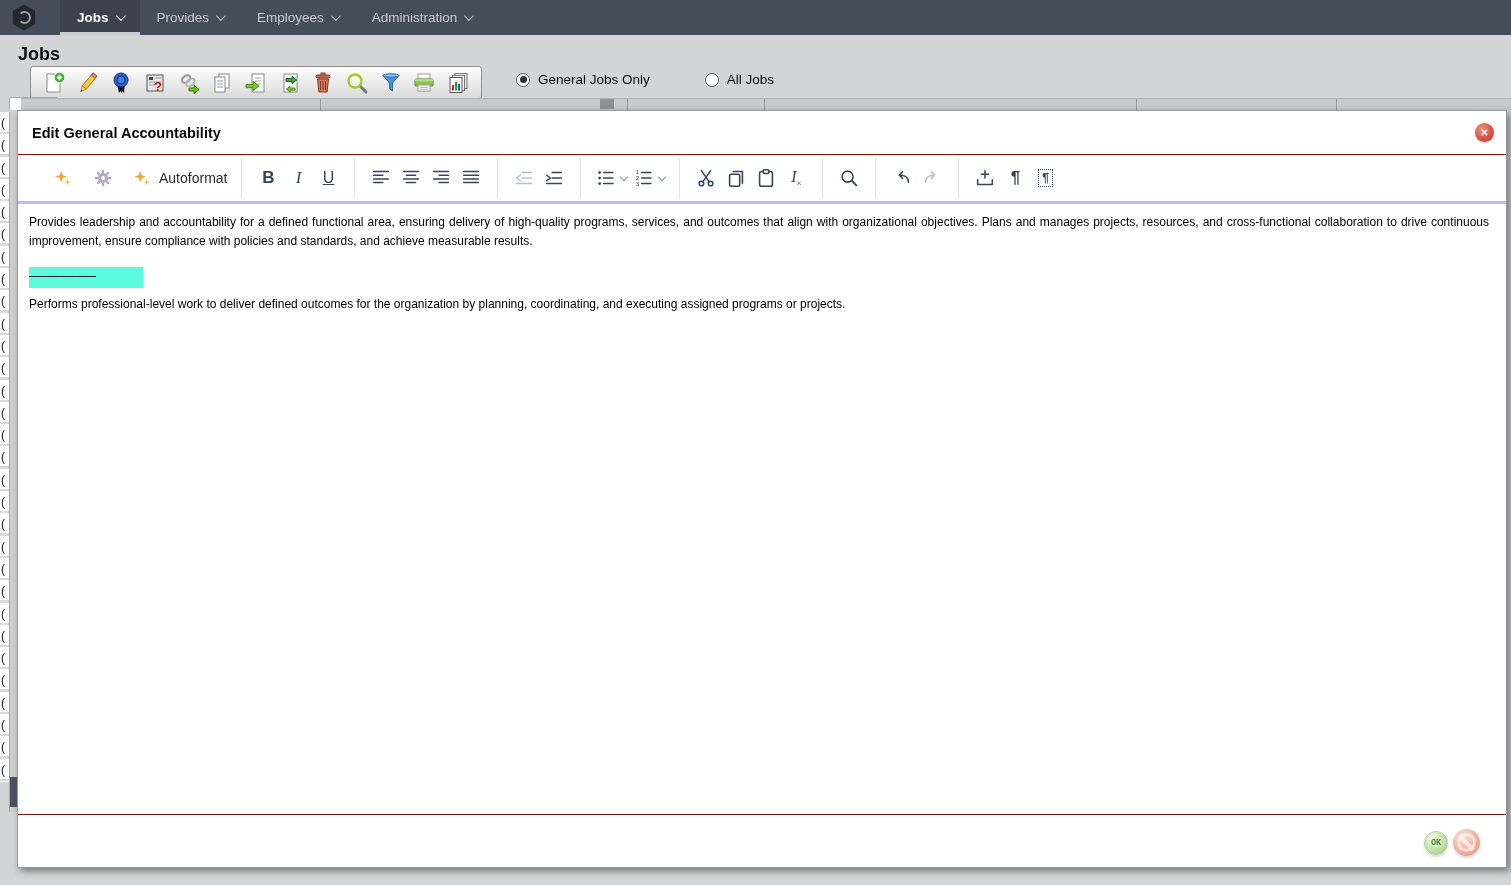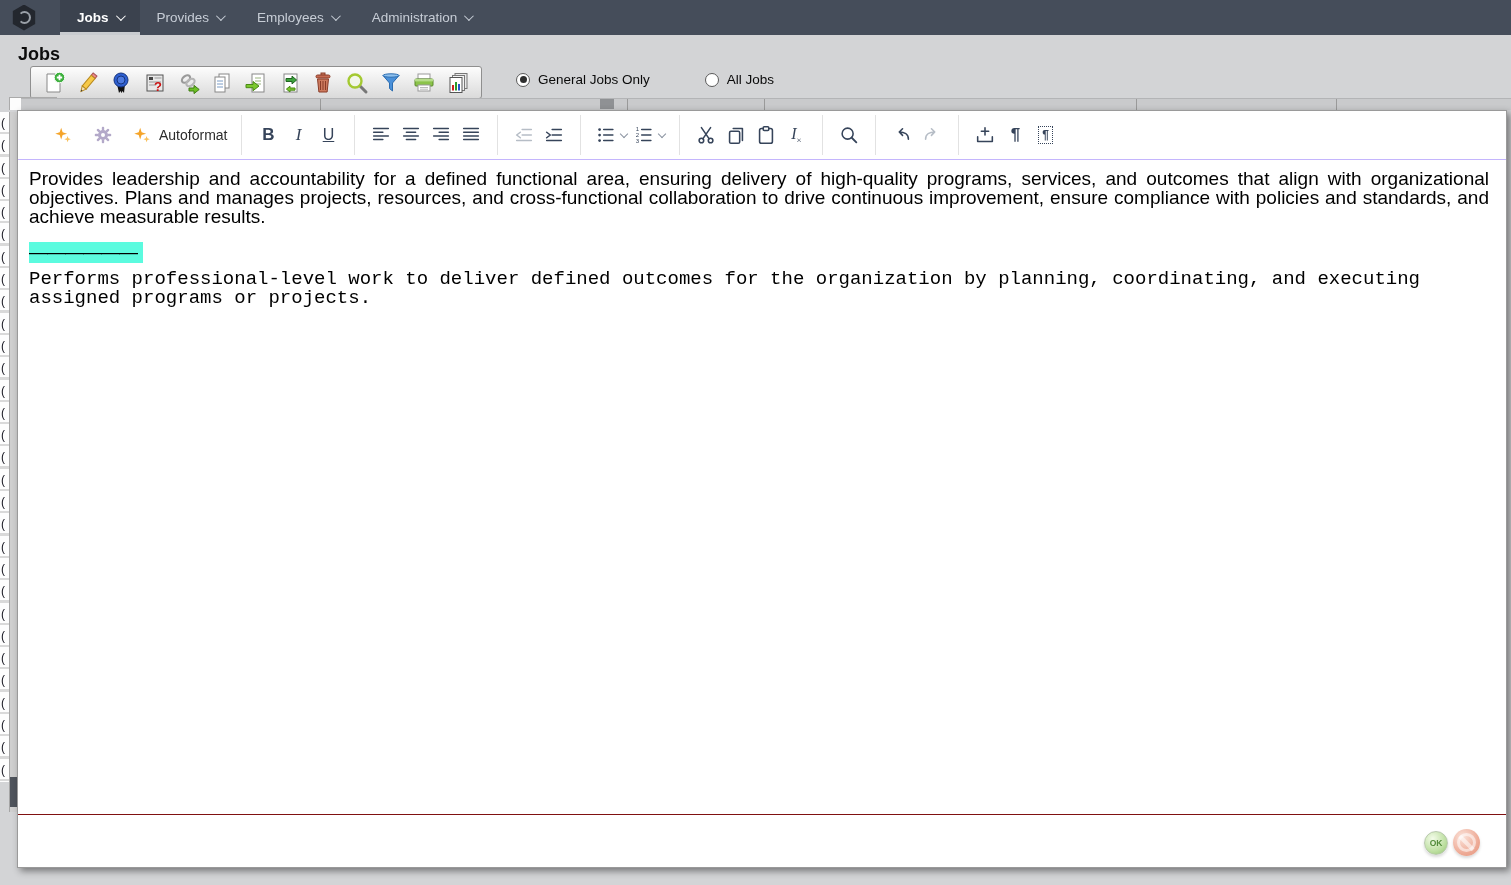--- a/index.html
+++ b/index.html
@@ -41,46 +41,46 @@
   .bg-scrollthumb { position:absolute; left:0; top:665px; width:8px; height:30px; background:#4f545c; }
 
   
   .modal { position:absolute; left:17px; top:110px; width:1490px; height:758px; background:#fff; border:1px solid #9a9a9a; box-shadow:3px 3px 7px rgba(0,0,0,.45); }
   .modal-header { height:44px; border-bottom:1px solid #801111; display:flex; align-items:center; padding-left:14px; position:relative; }
   .modal-title { font-size:14.5px; font-weight:bold; color:#0a0a0a; }
   .modal-close { position:absolute; right:12px; top:12px; width:19px; height:19px; border-radius:50%; background:radial-gradient(circle at 35% 30%, #f08f7d, #d35140 60%, #b93423); box-shadow:0 1px 2px rgba(0,0,0,.3); display:flex; align-items:center; justify-content:center; cursor:pointer; }
   .modal-close::before { content:"✕"; color:#fff; font-size:10px; font-weight:bold; }
 
   
-  .ed-toolbar { height:49px; border-bottom:1px solid #c4b5fd; display:flex; align-items:center; padding-left:30px; }
+  .ed-toolbar { height:49px; border-bottom:3px solid #c4b5fd; display:flex; align-items:center; padding-left:30px; }
   .ed-btn { min-width:30px; height:34px; display:flex; align-items:center; justify-content:center; color:#36445a; cursor:pointer; padding:0 3px; }
   .ed-btn svg { width:22px; height:22px; stroke:#36445a; fill:none; stroke-width:1.7; stroke-linecap:round; stroke-linejoin:round; }
   .ed-btn.disabled { color:#b6bdc6; }
   .ed-btn.disabled svg { stroke:#b6bdc6; }
   .ed-sep { width:1px; height:40px; background:#e2e2e2; margin:0 11px; }
   .ed-gap { width:10px; }
   .autoformat-label { font-size:14px; color:#2c2c2c; margin-left:6px; }
   .glyph-b { font-size:17px; font-weight:bold; }
   .glyph-i { font-size:17px; font-style:italic; font-family:"Liberation Serif", serif; }
   .glyph-u { font-size:16px; text-decoration:underline; }
   .glyph-rmfmt { font-size:16px; font-style:italic; font-family:"Liberation Serif", serif; }
   .glyph-rmfmt sub { font-size:9px; font-style:normal; }
   .pilcrow { font-size:17px; font-weight:bold; }
   .showblocks { border:1.5px dotted #36445a; padding:0 3px; font-size:12px; font-weight:bold; line-height:16px; }
   .list-chev { width:6px; height:6px; border-right:1.5px solid #8a93a0; border-bottom:1.5px solid #8a93a0; transform:rotate(45deg); margin-left:4px; margin-top:-3px; }
 
   
-  .ed-content { position:relative; height:610px; padding:9px 17px 0 11px; font-size:19px; line-height:19px; color:#000; cursor:text; }
+  .ed-content { position:relative; height:610px; padding:9px 17px 0 11px; font-size:12px; line-height:19px; color:#000; cursor:text; }
   .ed-p1 { text-align:justify; }
   .hl-dashes { display:inline-block; margin-top:16px; background:#5bfbdf; min-width:114px; height:21px; line-height:19px; color:#000; letter-spacing:-1px; }
-  .ed-p2 { margin-top:7px;font-family:Liberation Mono, monospace; }
+  .ed-p2 { margin-top:7px; }
 
   
   .modal-footer { position:absolute; left:0; right:0; bottom:0; height:53px; border-top:1px solid #801111; background:#fff; }
-  .ok-btn { position:absolute; right:58px; top:16px; width:24px; height:24px; border-radius:50%; background:radial-gradient(circle at 35% 30%, #f3fbe9, #bfe0a3 60%, #95c571); border:1px solid #b9c9ae; color:#538c3a; font-size:8.5px; font-weight:bold; display:flex; align-items:center; justify-content:center; box-shadow:0 2px 3px rgba(0,0,0,.15); cursor:pointer; }
+  .ok-btn { position:absolute; right:58px; top:16px; width:24px; height:24px; border-radius:50%; background:radial-gradient(circle at 35% 30%, #f3fbe9, #bfe0a3 60%, #95c571); border:1px solid #b9c9ae; color:#538c3a; font-size:8.5px; font-weight:bold; display:flex; align-items:center; justify-content:center; box-shadow:0 2px 3px rgba(0,0,0,.15); cursor:pointer;font-family:Liberation Mono, monospace; }
   .cancel-btn { position:absolute; right:26px; top:14px; width:27px; height:27px; border-radius:50%; background:radial-gradient(circle at 35% 30%, #fbe3da, #eda893 65%, #e29781); box-shadow:0 2px 3px rgba(0,0,0,.15); cursor:pointer; }
   .cancel-btn .ring { position:absolute; inset:4px; border:3.5px solid rgba(255,255,255,.55); border-radius:50%; }
   .cancel-btn .bar { position:absolute; left:4px; top:11.5px; width:19px; height:4px; background:rgba(255,255,255,.55); transform:rotate(45deg); }
 </style>
 </head>
 <body>
 
 <div class="navbar">
   <div class="nav-logo">
     <div class="hexagon">
@@ -261,20 +261,24 @@
 (
 (
 (
 (
 (</div>
 <div class="bg-scrolltrack">
   <div class="bg-scrollthumb"></div>
 </div>
 
 <div class="modal">
+  <div class="modal-header">
+    <span class="modal-title">Edit General Accountability</span>
+    <div class="modal-close"></div>
+  </div>
 
   <div class="ed-toolbar">
     <div class="ed-btn">
         <svg viewBox="0 0 24 24">
       <path d="M10 4 l1.6 4.9 L16.5 10.5 l-4.9 1.6 L10 17 l-1.6-4.9 L3.5 10.5 l4.9-1.6 z" fill="#f5a429" stroke="none"></path>
       <path d="M17 13 l0.9 2.6 2.6 0.9 -2.6 0.9 L17 20 l-0.9-2.6 -2.6-0.9 2.6-0.9 z" fill="#f8c15c" stroke="none"></path>
         </svg>
       </div>
     <div class="ed-gap"></div>
     <div class="ed-btn">

